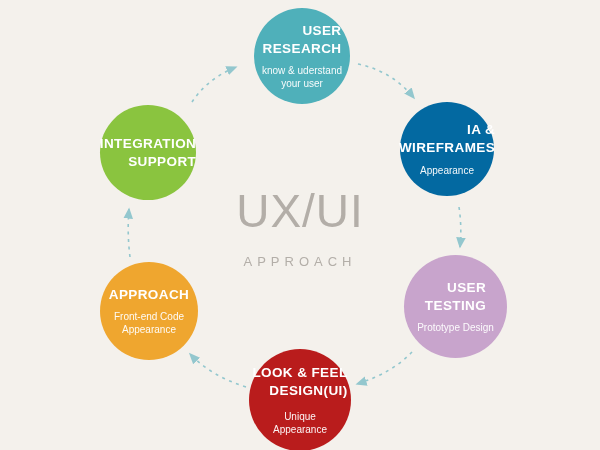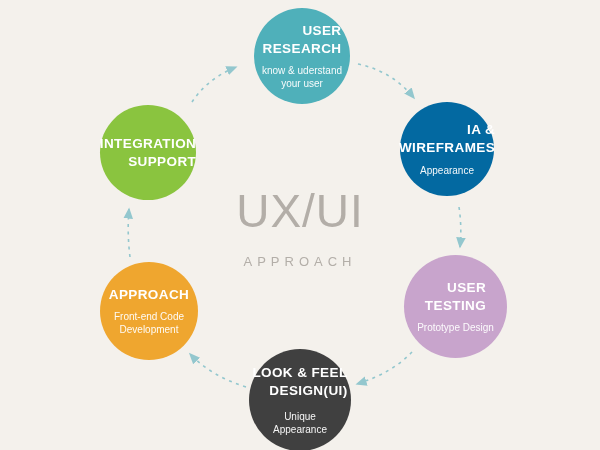--- a/index.html
+++ b/index.html
@@ -101,31 +101,31 @@
 WIREFRAMES</div>
     <div class="step-sub">Appearance</div>
   </div>
 
   <div class="step step-user-testing" style="background-color: rgb(200, 164, 204);">
     <div class="step-title">USER
 TESTING</div>
     <div class="step-sub">Prototype Design</div>
   </div>
 
-  <div class="step step-look-feel-design" style="background-color: #404040;">
+  <div class="step step-look-feel-design" style="background-color: #b91c1c;">
     <div class="step-title">LOOK &amp; FEEL
 DESIGN(UI)</div>
     <div class="step-sub gap">Unique
 Appearance</div>
   </div>
 
   <div class="step step-delivery" style="background-color: rgb(239, 166, 47);">
     <div class="step-title">APPROACH</div>
     <div class="step-sub">Front-end Code
-Development</div>
+Appearance</div>
   </div>
 
   <div class="step step-integration-support" style="background-color: rgb(138, 196, 63);">
     <div class="step-title">INTEGRATION
 SUPPORT</div>
   </div>
 
   <div class="center-label" style="color: rgb(179, 174, 168);">
     <div class="center-main">UX/UI</div>
     <div class="center-sub">APPROACH</div>

